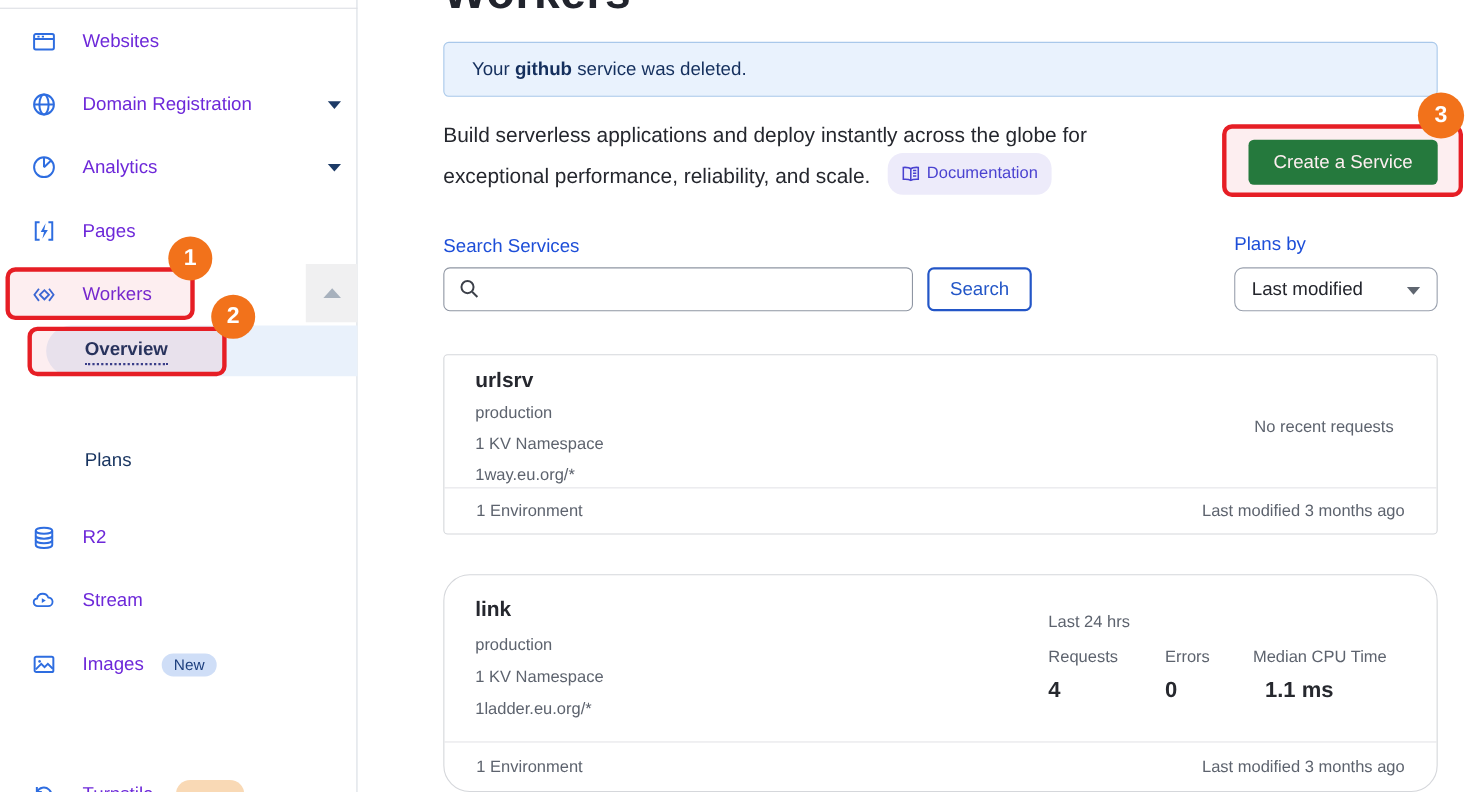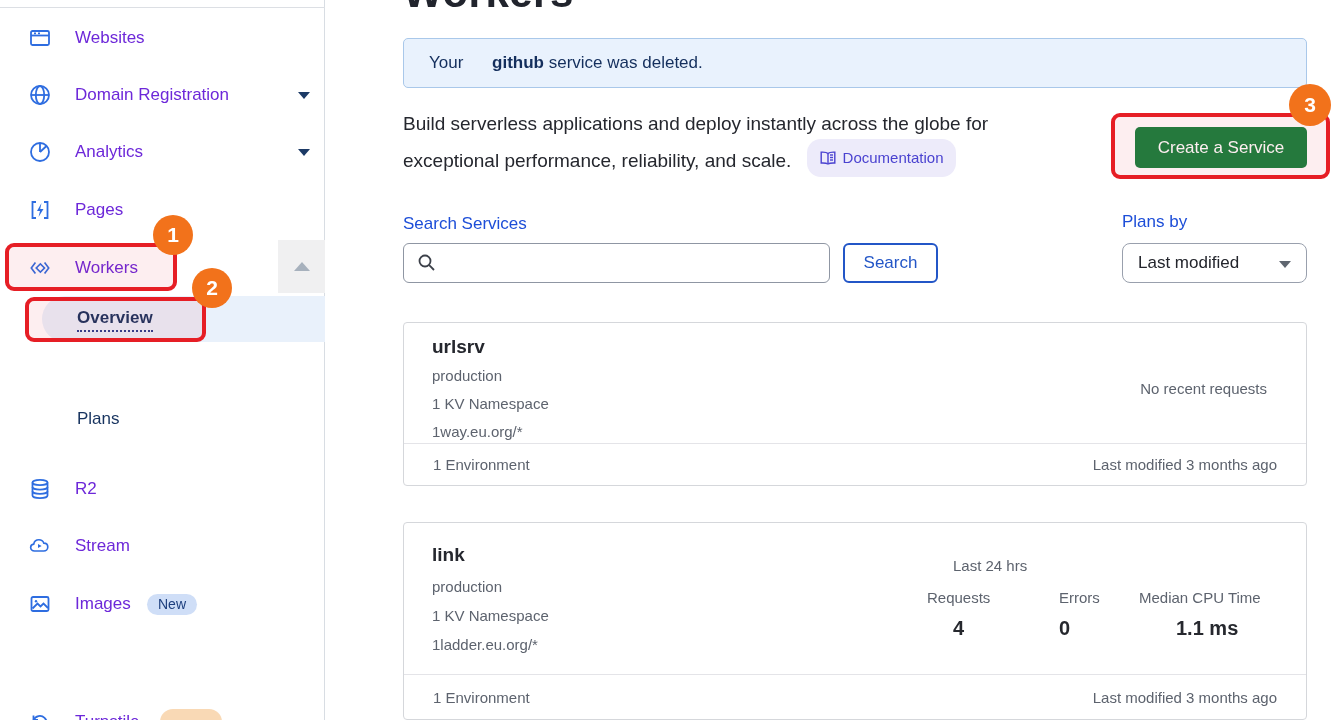--- a/index.html
+++ b/index.html
@@ -40,21 +40,21 @@
   #ann-badge-1 { left:153px; top:215px; }
   #ann-badge-2 { left:192px; top:268px; }
   #ann-badge-3 { left:1289px; top:84px; width:42px; height:42px; }
 
   
   .page-title { position:absolute; left:403px; top:-31px; font-size:42px; font-weight:700;
     color:#21242d; letter-spacing:.5px; }
   .banner { position:absolute; left:403px; top:38px; width:904px; height:50px; background:#e9f2fd;
     border:1px solid #a9c8ea; border-radius:5px; line-height:48px; padding-left:25px;
     font-size:17px; color:#142f5d; }
-  .banner b { font-weight:700;margin-left:24px; }
+  .banner b { font-weight:700; }
   .intro { position:absolute; left:403px; top:108px; font-size:19px; color:#25272e; line-height:31px; }
   .doc-pill { display:inline-flex; align-items:center; gap:7px; background:#edebfa; color:#4a42d0;
     border-radius:14px; padding:3px 13px 4px; font-size:15px; margin-left:10px; vertical-align:2px; cursor:pointer; }
   .btn-primary { position:absolute; left:1135px; top:127px; width:172px; height:41px; background:#15803d;
     color:#fff; border:none; border-radius:5px; font-size:17px; font-family:inherit; cursor:pointer; z-index:5; }
   .field-label { position:absolute; font-size:17px; color:#1d4ed8; }
   #search-label { left:403px; top:214px; }
   #sort-label { left:1122px; top:212px; }
   .search-input { position:absolute; left:403px; top:243px; width:427px; height:40px;
     border:1px solid #8f96a3; border-radius:6px; padding:0 12px 0 44px; font-size:16px; font-family:inherit; color:#25272e; }
@@ -64,21 +64,21 @@
   .sort-select { position:absolute; left:1122px; top:243px; width:185px; height:40px; background:#fff;
     border:1px solid #99a0ad; border-radius:8px; font-size:17px; color:#23252c; line-height:38px;
     padding-left:15px; cursor:pointer; }
   .sort-caret { position:absolute; right:15px; top:17px; width:0; height:0;
     border-left:6px solid transparent; border-right:6px solid transparent; border-top:7px solid #5f6670; }
 
   
   .card { position:absolute; left:403px; width:904px; background:#fff; border:1px solid #d5d7db;
     border-radius:4px; cursor:pointer; }
   #card-0 { top:322px; height:164px; }
-  #card-1 { top:522px; height:198px; }
+  #card-1 { top:522px; height:198px;border-radius:24px; }
   .svc-name { position:absolute; left:28px; font-size:19px; font-weight:700; color:#25272e; }
   .svc-meta { position:absolute; left:28px; font-size:15px; color:#5d636e; }
   .no-req { position:absolute; right:39px; top:57px; font-size:15px; color:#5d636e; }
   .card-footer { position:absolute; left:0; right:0; bottom:0; border-top:1px solid #e4e4e8;
     display:flex; justify-content:space-between; align-items:center; padding:0 29px;
     font-size:15px; color:#5d636e; }
   #card-0 .card-footer { height:42px; }
   #card-1 .card-footer { height:45px; }
   .stat-label { position:absolute; font-size:15px; color:#5d636e; white-space:nowrap; }
   .stat-value { position:absolute; font-size:20px; font-weight:600; color:#26282e; white-space:nowrap; }
@@ -264,26 +264,26 @@
       </div>
     </section>
 
     <section class="card" id="card-1">
       <div class="svc-name" style="top:21px">link</div>
       <div class="svc-meta" style="top:55px">production</div>
       <div class="svc-meta" style="top:84px">1 KV Namespace</div>
       <div class="svc-meta" style="top:113px">1ladder.eu.org/*</div>
 
       <div class="stat-label" style="left:549px;top:34px">Last 24 hrs</div>
-      <div class="stat-label" style="left:523px;top:66px">Requests</div>
+      <div class="stat-label" style="left:549px;top:66px">Requests</div>
       <div class="stat-label" style="left:655px;top:66px">Errors</div>
       <div class="stat-label" style="left:735px;top:66px">Median CPU Time</div>
       <div class="stat-value" style="left:549px;top:94px">4</div>
       <div class="stat-value" style="left:655px;top:94px">0</div>
-      <div class="stat-value" style="left:772px;top:94px">1.1 ms</div>
+      <div class="stat-value" style="left:746px;top:94px">1.1 ms</div>
 
       <div class="card-footer">
         <span>1 Environment</span>
         <span>Last modified 3 months ago</span>
       </div>
     </section>
   </main>
 
   <div class="ann-box" id="ann-box-1"></div>
   <div class="ann-box" id="ann-box-2"></div>

